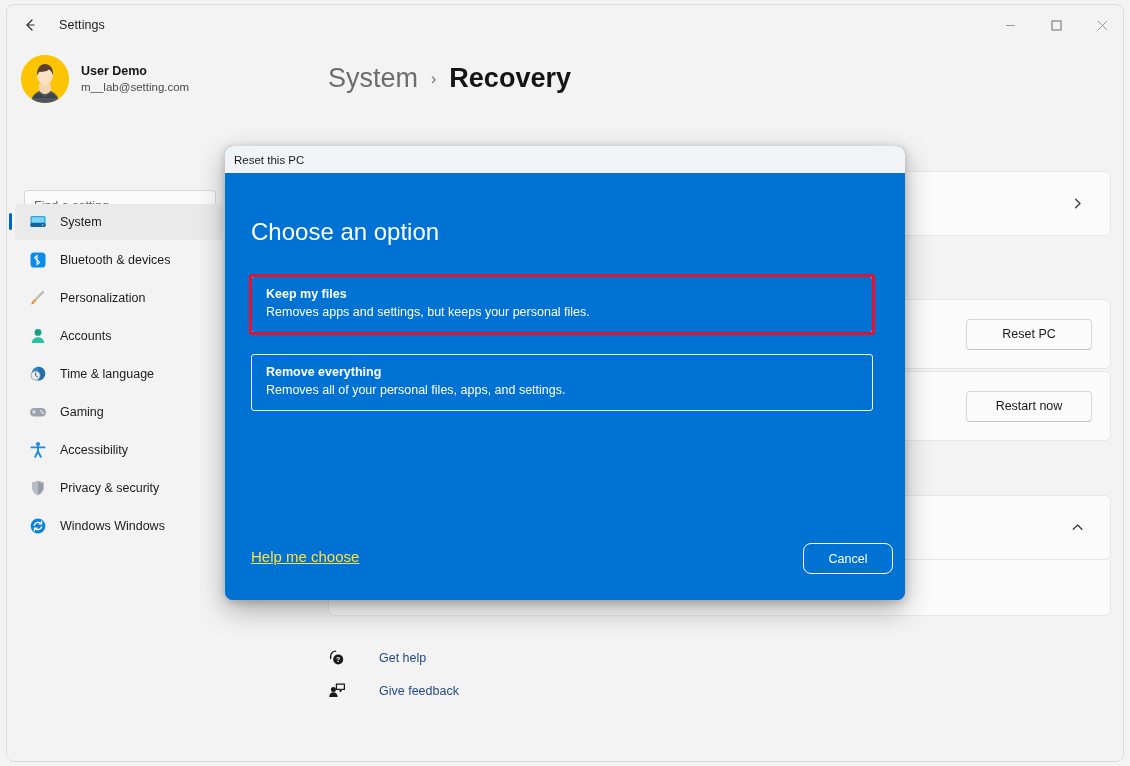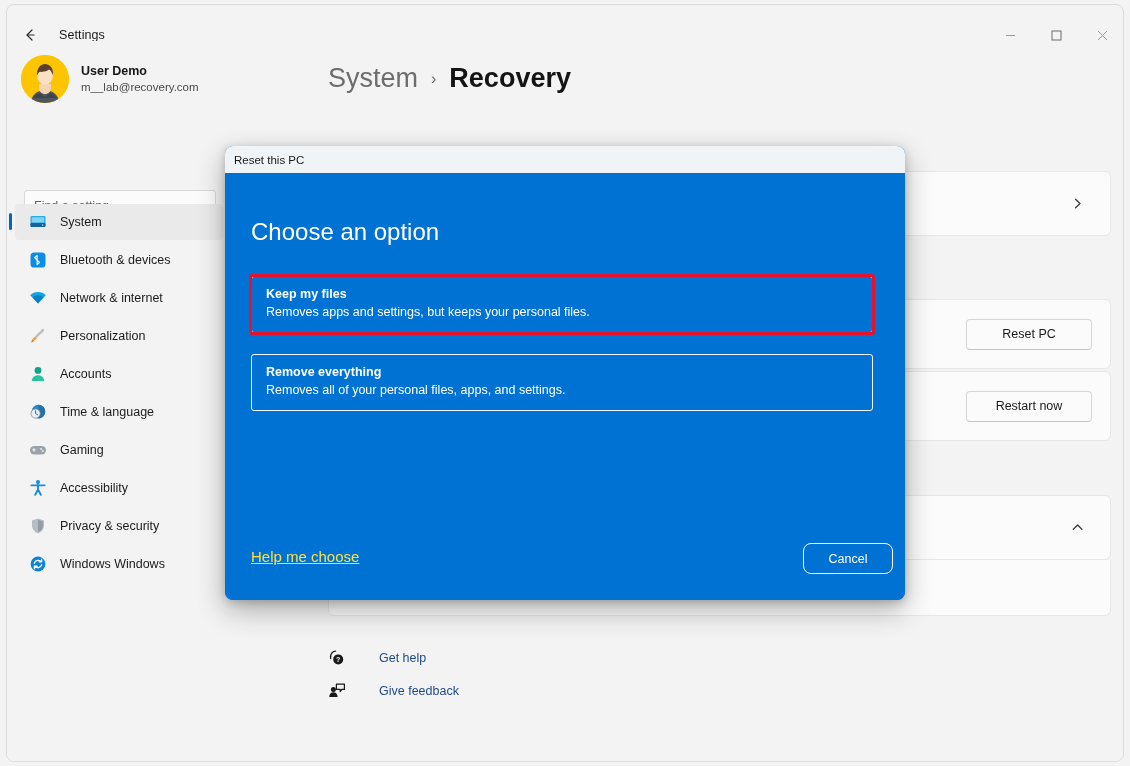--- a/index.html
+++ b/index.html
@@ -27,21 +27,21 @@
     width: 1118px; height: 758px;
     background: #f3f3f3;
     border: 1px solid #dcdcdc;
     border-radius: 8px;
     overflow: hidden;
   }
 
   
   .titlebar {
     position: absolute;
-    left: 0; top: 12px;
+    left: 0; top: 2px;
     width: 1118px; height: 36px;
     background: #f3f3f3;
     display: flex;
     align-items: center;
   }
   .back-btn {
     width: 34px; height: 30px;
     margin-left: 6px;
     display: flex; align-items: center; justify-content: center;
     border-radius: 4px;
@@ -407,21 +407,21 @@
             <circle cx="24" cy="24" r="24" fill="#fdc500"></circle>
             <path d="M10 48c0-8 6.6-13 14-13s14 5 14 13z" fill="#50565e"></path>
             <path d="M18 33c0 3.6 2.7 6 6 6s6-2.4 6-6v-4H18z" fill="#f5d5b5"></path>
             <ellipse cx="24" cy="20" rx="8" ry="10" fill="#fbe0c4"></ellipse>
             <path d="M16 19c0-6 3.6-10 8-10s8 3.6 8 9c0 1-.4 2-.4 2-.6-3-2-4.6-3.6-5.4-1.8 1.6-5.4 2.6-9 2.2-1.4.6-2.2 2-2.6 3.6-.3-.4-.4-1-.4-1.4z" fill="#5b4031"></path>
             <path d="M29 38c3 .8 5.6 2.4 7 5H12c1.4-2.6 4-4.2 7-5l5 4z" fill="#3e444b"></path>
           </svg>
         </div>
         <div class="acct-text">
           <div class="acct-name">User Demo</div>
-          <div class="acct-mail">m__lab@recovery.com</div>
+          <div class="acct-mail">m__lab@setting.com</div>
         </div>
       </div>
 
       <div class="searchwrap">
         <div class="searchbox">
           <input type="text" placeholder="Find a setting" style="">
         </div>
       </div>
 
       <div class="navlist">
@@ -441,29 +441,20 @@
         <div class="navitem">
           <span class="navicon">
             <svg width="18" height="18" viewBox="0 0 18 18">
               <rect x="1.5" y="1.5" width="15" height="15" rx="3.6" fill="#0b8ce8"></rect>
               <path d="M8.1 9L5.6 6.6 8.1 4.3v9.4l2.5-2.3L6.2 7.2" stroke="#fff" stroke-width="1.1" fill="none" stroke-linejoin="round"></path>
             </svg>
           </span>
           <span class="navlabel">Bluetooth &amp; devices</span>
         </div>
 
-        <div class="navitem">
-          <span class="navicon">
-            <svg width="18" height="18" viewBox="0 0 18 18">
-              <path d="M1.2 6.2C3.3 4.2 6 3.1 9 3.1s5.7 1.1 7.8 3.1L9 14.4z" fill="#0aa6e8"></path>
-              <path d="M3.6 8.2C5.1 6.9 6.9 6.2 9 6.2s3.9.7 5.4 2L9 14.4z" fill="#0b7fc4"></path>
-            </svg>
-          </span>
-          <span class="navlabel">Network &amp; internet</span>
-        </div>
 
         <div class="navitem">
           <span class="navicon">
             <svg width="18" height="18" viewBox="0 0 18 18">
               <path d="M14.6 2.1c.7.7.7 1.5.2 2L7.6 11l-1.6-1.6L13 2.3c.5-.5 1.1-.6 1.6-.2z" fill="#bdbdbd"></path>
               <path d="M6 9.6l1.8 1.8-2.2 2.2-1.8-1.8z" fill="#e8a33d"></path>
               <path d="M3.6 12l1.8 1.8c-.7.8-2 1.6-3.3 1.8.4-1.3 1-2.8 1.5-3.6z" fill="#f07b2a"></path>
             </svg>
           </span>
           <span class="navlabel">Personalization</span>

